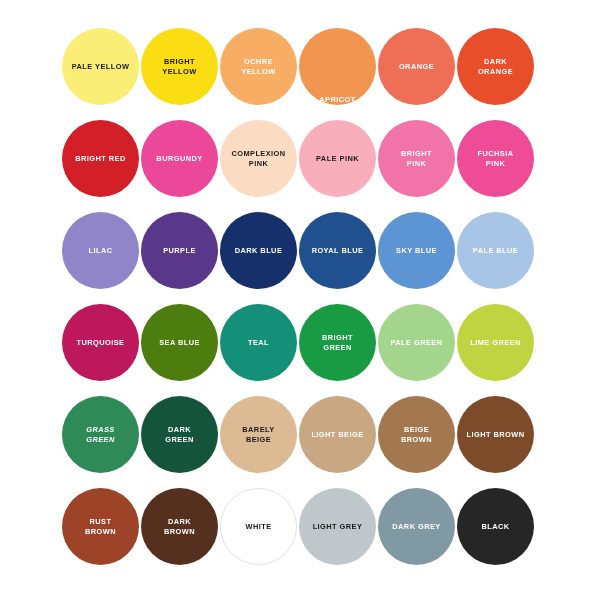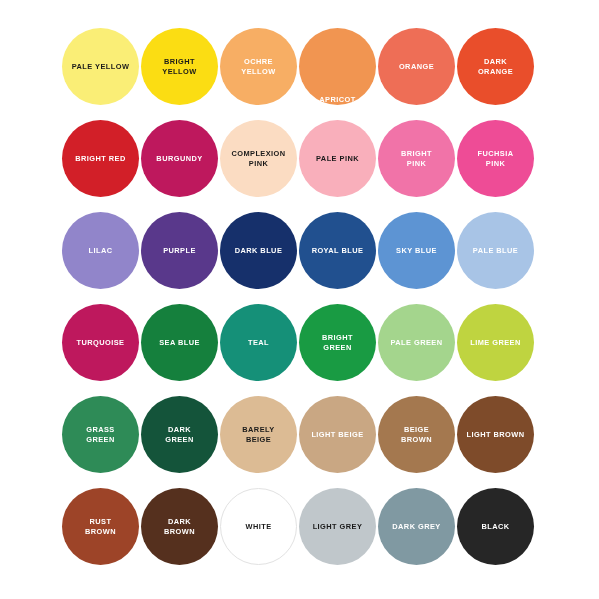--- a/index.html
+++ b/index.html
@@ -76,21 +76,21 @@
       <div class="swatch" style="background: rgb(238, 110, 86);">
         <span class="swatch-label" style="color: rgb(255, 255, 255);">ORANGE</span>
       </div>
       <div class="swatch" style="background: rgb(233, 78, 43);">
         <span class="swatch-label" style="color: rgb(255, 255, 255);">DARK
 ORANGE</span>
       </div>
       <div class="swatch" style="background: rgb(210, 31, 40);">
         <span class="swatch-label" style="color: rgb(255, 255, 255);">BRIGHT RED</span>
       </div>
-      <div class="swatch" style="background: #be185d; align-items: center;">
+      <div class="swatch" style="background: #ec4899; align-items: center;">
         <span class="swatch-label" style="color: rgb(255, 255, 255);">BURGUNDY</span>
       </div>
       <div class="swatch" style="background: rgb(251, 220, 194);">
         <span class="swatch-label" style="color: rgb(26, 26, 26);">COMPLEXION
 PINK</span>
       </div>
       <div class="swatch" style="background: rgb(249, 175, 187);">
         <span class="swatch-label" style="color: rgb(26, 26, 26); text-align: center;">PALE PINK</span>
       </div>
       <div class="swatch" style="background: rgb(241, 115, 168);">
@@ -115,37 +115,37 @@
       </div>
       <div class="swatch" style="background: rgb(93, 148, 211);">
         <span class="swatch-label" style="color: rgb(255, 255, 255);">SKY BLUE</span>
       </div>
       <div class="swatch" style="background: rgb(168, 196, 230);">
         <span class="swatch-label" style="color: rgb(255, 255, 255);">PALE BLUE</span>
       </div>
       <div class="swatch" style="background: #be185d;">
         <span class="swatch-label" style="color: rgb(255, 255, 255);">TURQUOISE</span>
       </div>
-      <div class="swatch" style="background: #15803d; align-items: center;">
+      <div class="swatch" style="background: #4d7c0f; align-items: center;">
         <span class="swatch-label" style="color: rgb(255, 255, 255);">SEA BLUE</span>
       </div>
       <div class="swatch" style="background: rgb(21, 144, 120);">
         <span class="swatch-label" style="color: rgb(255, 255, 255);">TEAL</span>
       </div>
       <div class="swatch" style="background: rgb(25, 155, 67);">
         <span class="swatch-label" style="color: rgb(255, 255, 255);">BRIGHT
 GREEN</span>
       </div>
       <div class="swatch" style="background: rgb(164, 213, 141);">
         <span class="swatch-label" style="color: rgb(255, 255, 255);">PALE GREEN</span>
       </div>
       <div class="swatch" style="background: rgb(191, 212, 64);">
         <span class="swatch-label" style="color: rgb(255, 255, 255);">LIME GREEN</span>
       </div>
-      <div class="swatch" style="background: rgb(46, 139, 87);">
+      <div class="swatch" style="background: rgb(46, 139, 87); font-style: italic;">
         <span class="swatch-label" style="color: rgb(255, 255, 255);">GRASS
 GREEN</span>
       </div>
       <div class="swatch" style="background: rgb(20, 84, 58);">
         <span class="swatch-label" style="color: rgb(255, 255, 255);">DARK
 GREEN</span>
       </div>
       <div class="swatch" style="background: rgb(220, 187, 148);">
         <span class="swatch-label" style="color: rgb(26, 26, 26);">BARELY
 BEIGE</span>

